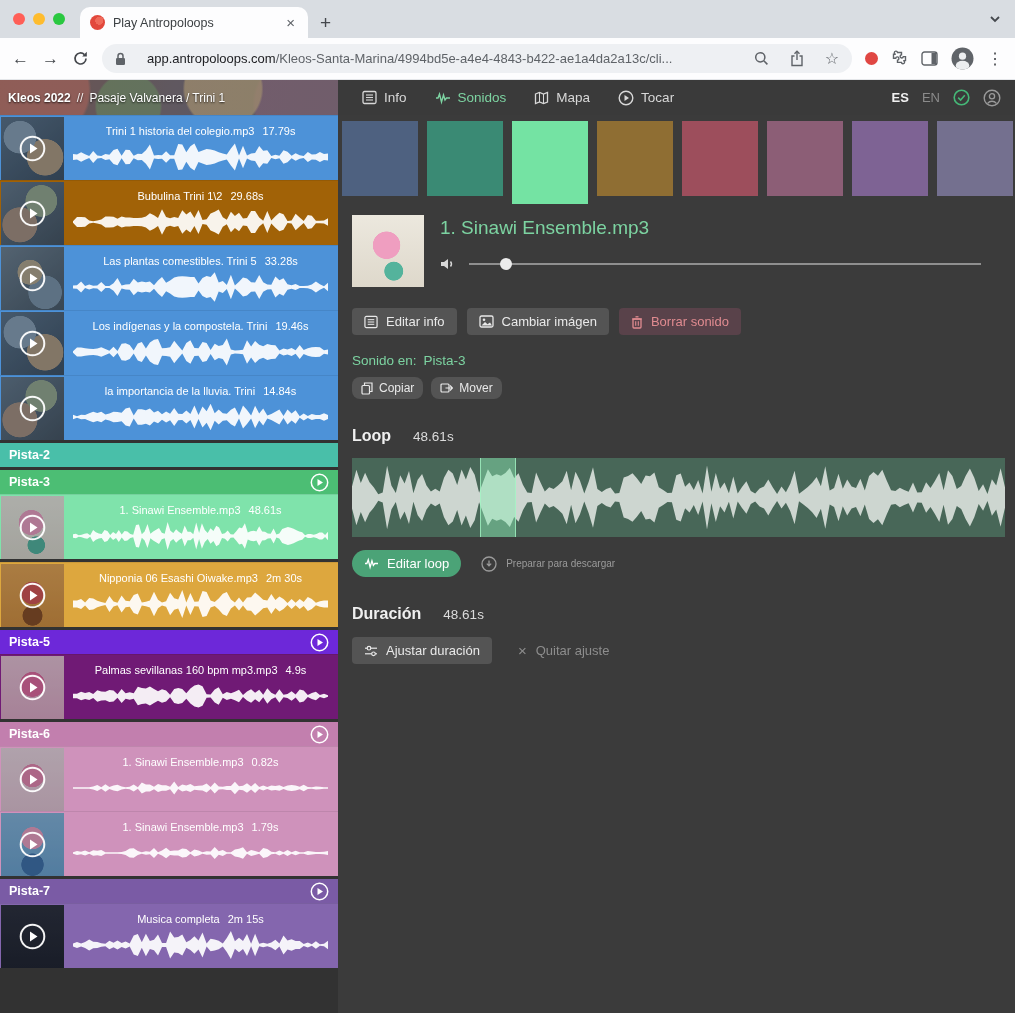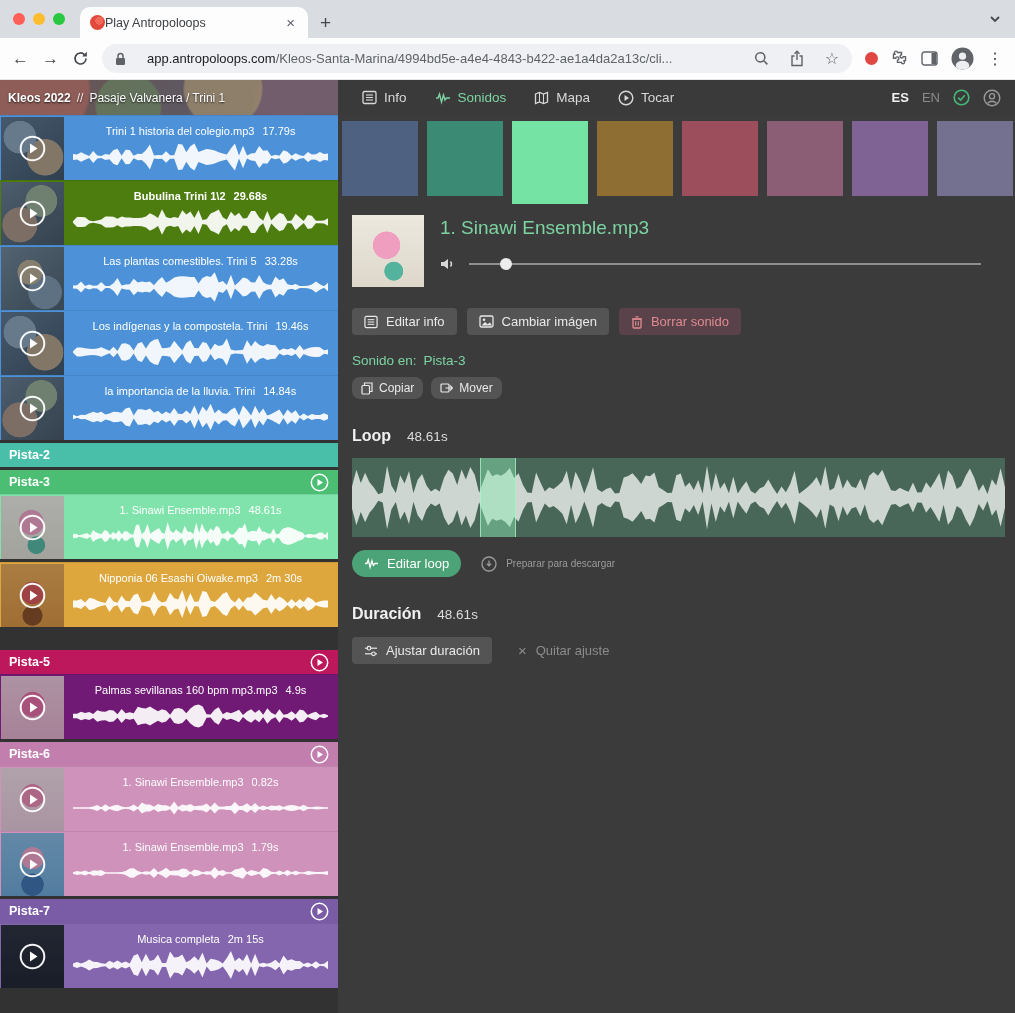--- a/index.html
+++ b/index.html
@@ -7,21 +7,21 @@
               font-family:"Liberation Sans", sans-serif; }
   svg { display:block; }
   button { border:none; font-family:inherit; cursor:default; }
 
   
   .tabstrip { height:38px; background:#d9dde2; position:relative; display:flex; align-items:flex-end; }
   .traffic { position:absolute; left:13px; top:13px; display:flex; gap:8px; }
   .tl { width:12px; height:12px; border-radius:50%; display:inline-block; }
   .tl.red{background:#ff5f57}.tl.yellow{background:#febc2e}.tl.green{background:#2ac840}
   .tab { margin-left:80px; width:228px; height:31px; background:#fdfdfe; border-radius:10px 10px 0 0;
-         display:flex; align-items:center; padding:8px 10px; }
+         display:flex; align-items:center; gap:8px; padding:8px 10px; }
   .favicon { width:15px; height:15px; border-radius:50%; flex-shrink:0;
              background:radial-gradient(circle at 62% 38%, #ef6a5a 0 30%, #e2483c 31%); }
   .tab-title { flex:1; font-size:12.5px; color:#3c4043; white-space:nowrap; overflow:hidden; }
   .tab-close { color:#5f6368; font-size:15px; line-height:1; padding:2px 3px; }
   .newtab { font-size:19px; color:#45484d; margin:0 0 6px 12px; line-height:1; }
   .tabsearch { position:absolute; right:14px; top:15px; }
 
   .toolbar { height:42px; background:#fdfdfe; display:flex; align-items:center; gap:13px; padding:0 12px;
              border-bottom:1px solid #e4e6e9; }
   .navicon { font-size:17px; color:#44474c; line-height:1; }
@@ -113,21 +113,21 @@
   .vslider { flex:1; position:relative; height:12px; }
   .vslider::before { content:""; position:absolute; left:0; right:0; top:5px; height:2px; background:#8f8f8f; }
   .vthumb { position:absolute; left:6%; top:0; width:12px; height:12px; border-radius:50%; background:#ececec; }
   .btnrow { display:flex; gap:10px; margin-top:21px; }
   .btn { display:inline-flex; align-items:center; gap:8px; height:27px; padding:0 12px; border-radius:4px;
          background:#545454; color:#e9e9e9; font-size:13px; white-space:nowrap; }
   .btn.danger { background:#59424a; color:#e08b90; }
   .sonido-en { margin-top:18px; font-size:13.5px; color:#7cd3a1; display:flex; gap:7px; }
   .smallrow { margin-top:9px; display:flex; gap:8px; }
   .btn.small { height:22px; padding:0 9px; font-size:12px; gap:6px; border-radius:8px; }
-  .sect { margin-top:28px; display:flex; align-items:baseline; gap:16px; }
+  .sect { margin-top:28px; display:flex; align-items:baseline; gap:22px; }
   .sect .h { font-size:16px; font-weight:bold; color:#f0f0f0; }
   .sect .v { font-size:13.5px; color:#dcdcdc; }
   .loopwave { margin-top:13px; height:79px; background:#486758; position:relative; }
   .wfbig { position:absolute; left:0; right:0; top:6px; bottom:6px; }
   .loopsel { position:absolute; left:128px; width:36px; top:0; bottom:0; background:rgba(140,234,180,.45);
              border-left:1px solid rgba(165,245,198,.75); border-right:1px solid rgba(165,245,198,.75); }
   .looprow { margin-top:13px; display:flex; align-items:center; gap:20px; }
   .btn.loopedit { background:#4ba377; color:#fff; border-radius:14px; }
   .dl { display:flex; align-items:center; gap:9px; color:#9b9b9b; font-size:10px; }
   .durrow { margin-top:14px; display:flex; align-items:center; gap:14px; }
@@ -293,21 +293,21 @@
               <span class="tname">Trini 1 historia del colegio.mp3</span>
               <span class="tdur">17.79s</span>
             </div>
           <div class="wf">
               <svg width="255" height="32" viewBox="0 0 255 32" preserveAspectRatio="none">
                 <polygon fill="rgba(255,255,255,.92)" points="0.0,13.0 4.0,13.5 8.1,11.3 12.1,13.3 16.2,15.1 20.2,10.0 24.3,14.4 28.3,15.1 32.4,13.1 36.4,13.7 40.5,9.1 44.5,7.7 48.6,14.7 52.6,8.7 56.7,9.0 60.7,14.7 64.8,12.7 68.8,13.0 72.9,9.3 76.9,3.4 81.0,14.4 85.0,14.0 89.0,14.3 93.1,10.3 97.1,14.2 101.2,14.2 105.2,3.1 109.3,3.5 113.3,11.2 117.4,5.2 121.4,2.6 125.5,10.9 129.5,9.6 133.6,8.0 137.6,8.6 141.7,9.6 145.7,11.2 149.8,12.5 153.8,13.4 157.9,7.5 161.9,2.4 166.0,14.6 170.0,4.8 174.0,14.6 178.1,12.4 182.1,12.0 186.2,5.0 190.2,9.7 194.3,9.3 198.3,14.9 202.4,13.8 206.4,14.7 210.5,9.3 214.5,10.7 218.6,14.8 222.6,12.2 226.7,14.3 230.7,15.0 234.8,10.9 238.8,13.6 242.9,13.2 246.9,11.1 251.0,13.0 255.0,12.6 255.0,19.4 251.0,19.0 246.9,20.9 242.9,18.8 238.8,18.4 234.8,21.1 230.7,17.0 226.7,17.7 222.6,19.8 218.6,17.2 214.5,21.3 210.5,22.7 206.4,17.3 202.4,18.2 198.3,17.1 194.3,22.7 190.2,22.3 186.2,27.0 182.1,20.0 178.1,19.6 174.0,17.4 170.0,27.2 166.0,17.4 161.9,29.6 157.9,24.5 153.8,18.6 149.8,19.5 145.7,20.8 141.7,22.4 137.6,23.4 133.6,24.0 129.5,22.4 125.5,21.1 121.4,29.4 117.4,26.8 113.3,20.8 109.3,28.5 105.2,28.9 101.2,17.8 97.1,17.8 93.1,21.7 89.0,17.7 85.0,18.0 81.0,17.6 76.9,28.6 72.9,22.7 68.8,19.0 64.8,19.3 60.7,17.3 56.7,23.0 52.6,23.3 48.6,17.3 44.5,24.3 40.5,22.9 36.4,18.3 32.4,18.9 28.3,16.9 24.3,17.6 20.2,22.0 16.2,16.9 12.1,18.7 8.1,20.7 4.0,18.5 0.0,19.0"></polygon>
               </svg>
             </div>
         </div>
       </div>
-      <div class="titem" style="background: #4d7c0f; font-weight: bold;">
+      <div class="titem" style="background: #a16207;">
         <div class="thumb th-pb">
           <span class="overlay">
               <svg width="27" height="27" viewBox="0 0 27 27">
                 <circle cx="13.5" cy="13.5" r="11.8" fill="none" stroke="rgba(255,255,255,.95)" stroke-width="2"></circle>
                 <polygon points="11,8.5 18.5,13.5 11,18.5" fill="#fff"></polygon>
               </svg>
             </span>
         </div>
         <div class="tmeta">
           <div class="trow">
@@ -443,21 +443,21 @@
           <div class="wf">
               <svg width="255" height="32" viewBox="0 0 255 32" preserveAspectRatio="none">
                 <polygon fill="rgba(255,255,255,.92)" points="0.0,12.4 4.0,12.4 8.1,10.9 12.1,14.5 16.2,10.0 20.2,10.5 24.3,12.7 28.3,14.0 32.4,15.0 36.4,8.1 40.5,13.6 44.5,14.8 48.6,7.5 52.6,12.7 56.7,13.3 60.7,7.1 64.8,5.6 68.8,14.4 72.9,13.8 76.9,12.6 81.0,3.7 85.0,11.7 89.0,14.5 93.1,13.2 97.1,4.7 101.2,10.3 105.2,11.5 109.3,2.1 113.3,14.4 117.4,5.1 121.4,13.7 125.5,13.4 129.5,2.9 133.6,4.1 137.6,12.5 141.7,13.9 145.7,10.5 149.8,5.7 153.8,4.1 157.9,11.4 161.9,14.4 166.0,9.5 170.0,14.4 174.0,9.5 178.1,9.2 182.1,4.5 186.2,8.0 190.2,11.8 194.3,12.6 198.3,6.0 202.4,12.1 206.4,8.4 210.5,11.0 214.5,14.9 218.6,11.0 222.6,14.7 226.7,10.9 230.7,14.1 234.8,8.9 238.8,11.1 242.9,14.8 246.9,13.3 251.0,12.6 255.0,12.6 255.0,19.4 251.0,19.4 246.9,18.7 242.9,17.2 238.8,20.9 234.8,23.1 230.7,17.9 226.7,21.1 222.6,17.3 218.6,21.0 214.5,17.1 210.5,21.0 206.4,23.6 202.4,19.9 198.3,26.0 194.3,19.4 190.2,20.2 186.2,24.0 182.1,27.5 178.1,22.8 174.0,22.5 170.0,17.6 166.0,22.5 161.9,17.6 157.9,20.6 153.8,27.9 149.8,26.3 145.7,21.5 141.7,18.1 137.6,19.5 133.6,27.9 129.5,29.1 125.5,18.6 121.4,18.3 117.4,26.9 113.3,17.6 109.3,29.9 105.2,20.5 101.2,21.7 97.1,27.3 93.1,18.8 89.0,17.5 85.0,20.3 81.0,28.3 76.9,19.4 72.9,18.2 68.8,17.6 64.8,26.4 60.7,24.9 56.7,18.7 52.6,19.3 48.6,24.5 44.5,17.2 40.5,18.4 36.4,23.9 32.4,17.0 28.3,18.0 24.3,19.3 20.2,21.5 16.2,22.0 12.1,17.5 8.1,21.1 4.0,19.6 0.0,19.6"></polygon>
               </svg>
             </div>
         </div>
       </div>
     </section>
 
     <section class="track">
-      <header class="track-header" style="background: #be185d; margin-top: 20px;">
+      <header class="track-header" style="background: #6d28d9;">
         <span>Pista-5</span>
         <span>
             <svg width="19" height="19" viewBox="0 0 19 19">
               <circle cx="9.5" cy="9.5" r="8.2" fill="none" stroke="#fff" stroke-width="1.5"></circle>
               <polygon points="7.5,6 13,9.5 7.5,13" fill="#fff"></polygon>
             </svg>
           </span>
       </header>
       <div class="titem" style="background: #701a75;">
         <div class="thumb th-pink">

